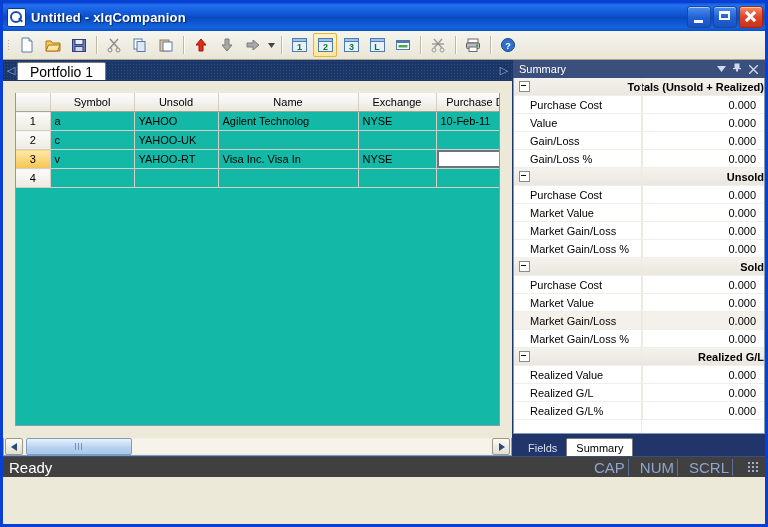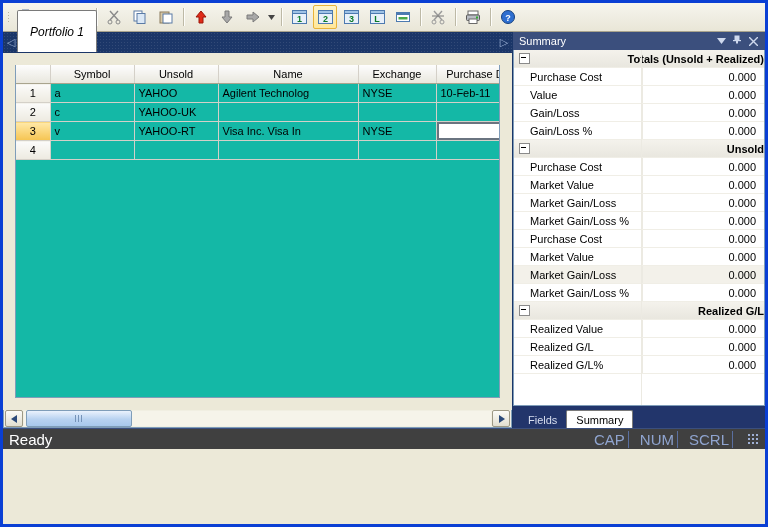--- a/index.html
+++ b/index.html
@@ -54,22 +54,22 @@
   
   .main{display:flex;height:396px;background:#ece9d8;}
   .leftpane{width:509px;display:flex;flex-direction:column;background:#ece9d8;}
   
   .tabstrip{height:20px;position:relative;display:flex;align-items:flex-end;
      background:#1b3668;
      background-image:radial-gradient(rgba(255,255,255,.10) 40%,transparent 41%);
      background-size:3px 3px;border-bottom:1px solid #1b3668;}
   .navarrow{width:16px;height:20px;display:flex;align-items:center;justify-content:center;color:#9fb4d8;}
   .doctab{height:17px;background:#fff;border:1px solid #7a7a7a;border-bottom:none;
-     border-radius:2px 2px 0 0;padding:12px 12px;display:flex;align-items:center;
-     font-size:12px;color:#000;margin-left:-2px;font-style:italic;}
+     border-radius:2px 2px 0 0;padding:0 12px;display:flex;align-items:center;
+     font-size:14px;color:#000;margin-left:-2px;}
   .tabstrip .spacer{flex:1 1 auto;}
   
   .gridwrap{flex:1 1 auto;background:#14b8a6;border:1px solid #7f9db9;border-top:none;
      margin:12px;overflow:hidden;position:relative;}
   table.grid{border-collapse:collapse;table-layout:fixed;width:100%;font-size:11px;}
   table.grid th,table.grid td{border-right:1px solid #d4d0c8;border-bottom:1px solid #d4d0c8;
      height:18px;padding:0 4px;font-weight:normal;overflow:hidden;white-space:nowrap;}
   table.grid th{background:linear-gradient(to bottom,#fdfdfd,#e9e7de);text-align:center;
      border-bottom:1px solid #a9a48e;color:#000;}
   table.grid th.rowhdr{width:34px;}
@@ -121,20 +121,29 @@
   .statusbar .sready{flex:1 1 auto;}
   .sind{color:#8fa4cf;padding:0 3px;border-right:1px solid #5a6f9f;}
   .sgrip{width:12px;height:12px;margin-left:6px;
      background-image:radial-gradient(#9fb0d4 45%,transparent 46%);background-size:4px 4px;}
 </style>
 </head>
 <body>
 
 <div id="app">
 
+  <div class="titlebar">
+    <div class="tb-icon"></div>
+    <div class="tb-title">Untitled - xlqCompanion</div>
+    <div class="winbtns">
+      <div class="wb min"></div>
+      <div class="wb max"></div>
+      <div class="wb close"></div>
+    </div>
+  </div>
 
 
   <div class="toolbar">
     <div class="grip"></div>
 
     <div class="tbtn">
       <svg width="16" height="16" viewBox="0 0 16 16">
           <path d="M3 1h7l3 3v11H3z" fill="#fff" stroke="#5a7ba6"></path>
           <path d="M10 1v3h3" fill="#dce8f5" stroke="#5a7ba6"></path>
         </svg>
@@ -416,20 +425,24 @@
           <span class="sumlbl">Market Gain/Loss</span>
           <span class="sumsep"></span>
           <span class="sumval">0.000</span>
         </div>
         <div class="sumrow">
           <span class="sumlbl">Market Gain/Loss %</span>
           <span class="sumsep"></span>
           <span class="sumval">0.000</span>
         </div>
 
+        <div class="sumrow group">
+          <span class="expander"></span>
+          <span class="sumlbl">Sold</span>
+        </div>
         <div class="sumrow">
           <span class="sumlbl">Purchase Cost</span>
           <span class="sumsep"></span>
           <span class="sumval">0.000</span>
         </div>
         <div class="sumrow">
           <span class="sumlbl">Market Value</span>
           <span class="sumsep"></span>
           <span class="sumval">0.000</span>
         </div>

